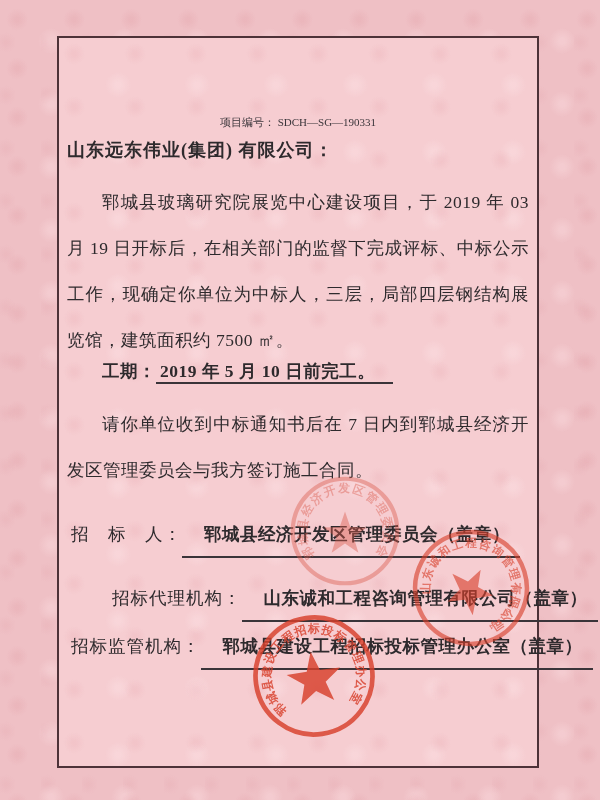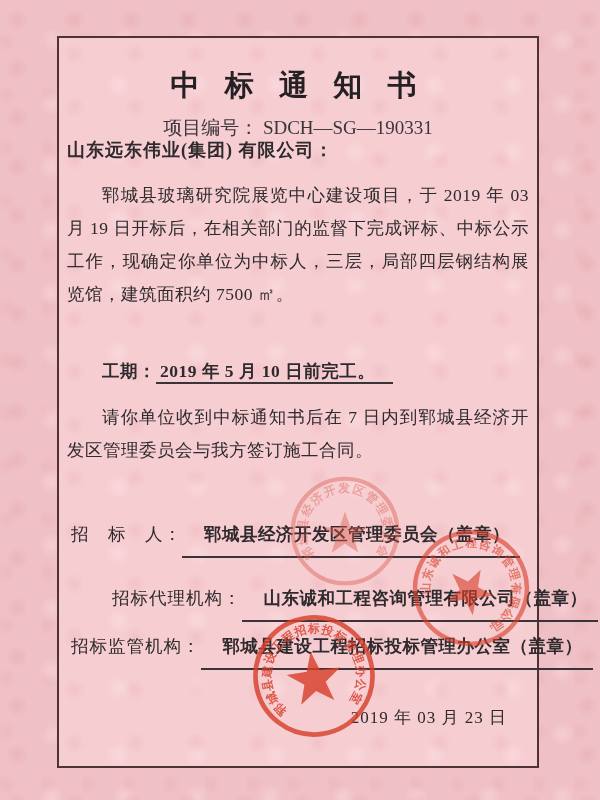--- a/index.html
+++ b/index.html
@@ -27,28 +27,28 @@
     background-size:61px 53px, 79px 67px;
   }
   .abs{position:absolute;}
   .doc-title{
     left:0;top:28px;width:100%;
     text-align:center;font-size:29px;font-weight:700;
     letter-spacing:9px;color:#242024;
   }
   .project-line{
     left:0;top:77px;width:100%;
-    text-align:center;font-size:19px;color:#3a353a;
+    text-align:center;font-size:11px;color:#3a353a;
   }
   .recipient{
     left:8px;top:100px;font-size:18px;font-weight:700;letter-spacing:1px;
   }
   .para{
     left:8px;width:462px;
-    font-size:17.5px;line-height:33px;
+    font-size:17.5px;line-height:46px;
     text-align:justify;text-indent:2em;letter-spacing:0.5px;
   }
   .para1{top:141px;}
   .para2{top:363px;}
   .fline{left:8px;width:462px;font-size:17.5px;text-indent:2em;letter-spacing:0.5px;white-space:nowrap;}
   .f-rate{top:243px;font-weight:700;}
   .f-builder{top:275px;font-weight:700;}
   .f-duration{top:321px;font-weight:700;}
   .f-quality{top:339px;font-weight:400;}
   .uline{border-bottom:2px solid #3a3439;padding:0 18px 1px 4px;}
@@ -66,42 +66,40 @@
   .stamp2{left:349px;top:487px;opacity:.62;transform:rotate(28deg);}
   .stamp3{left:189px;top:572px;opacity:.82;transform:rotate(-8deg);}
   .stamp text{font-family:"Liberation Serif", serif;font-weight:700;}
 </style>
 </head>
 <body>
 
 <div class="page">
   <div class="frame">
 
-    <div class="abs doc-title">中 标 通 知 书</div>
 
     <div class="abs project-line">项目编号： SDCH—SG—190331</div>
 
     <div class="abs recipient">山东远东伟业(集团) 有限公司：</div>
 
     <div class="abs para para1">郓城县玻璃研究院展览中心建设项目，于 2019 年 03 月 19 日开标后，在相关部门的监督下完成评标、中标公示工作，现确定你单位为中标人，三层，局部四层钢结构展览馆，建筑面积约 7500 ㎡。</div>
 
 
 
     <div class="abs fline f-duration"><span>工期：</span><span class="uline">2019 年 5 月 10 日前完工。</span></div>
 
 
     <div class="abs para para2">请你单位收到中标通知书后在 7 日内到郓城县经济开发区管理委员会与我方签订施工合同。</div>
 
     <div class="abs signer signer1"><span class="s-label">招　标　人：</span><span class="s-value">郓城县经济开发区管理委员会（盖章）</span></div>
 
     <div class="abs signer signer2"><span class="s-label">招标代理机构：</span><span class="s-value">山东诚和工程咨询管理有限公司（盖章）</span></div>
 
     <div class="abs signer signer3"><span class="s-label">招标监管机构：</span><span class="s-value">郓城县建设工程招标投标管理办公室（盖章）</span></div>
 
-    <div class="abs date-line">2019 年 03 月 23 日</div>
 
     <svg class="stamp stamp1" width="118" height="118" viewBox="0 0 140 140">
       <circle cx="70" cy="70" r="62" fill="none" stroke="#da5a4c" stroke-width="5"></circle>
       <polygon fill="#da5a4c" points="70,47 76.3,65.3 95.7,65.7 80.3,77.3 85.9,95.8 70,84.8 54.1,95.8 59.7,77.3 44.3,65.7 63.7,65.3"></polygon>
       <path id="ring1" d="M 70 116 A 46 46 0 0 1 70 24 A 46 46 0 0 1 70 116" fill="none"></path>
       <text font-size="14" fill="#da5a4c" letter-spacing="2">
         <textPath href="#ring1" startOffset="50%" text-anchor="middle">郓城县经济开发区管理委员会</textPath>
       </text>
     </svg>
 

